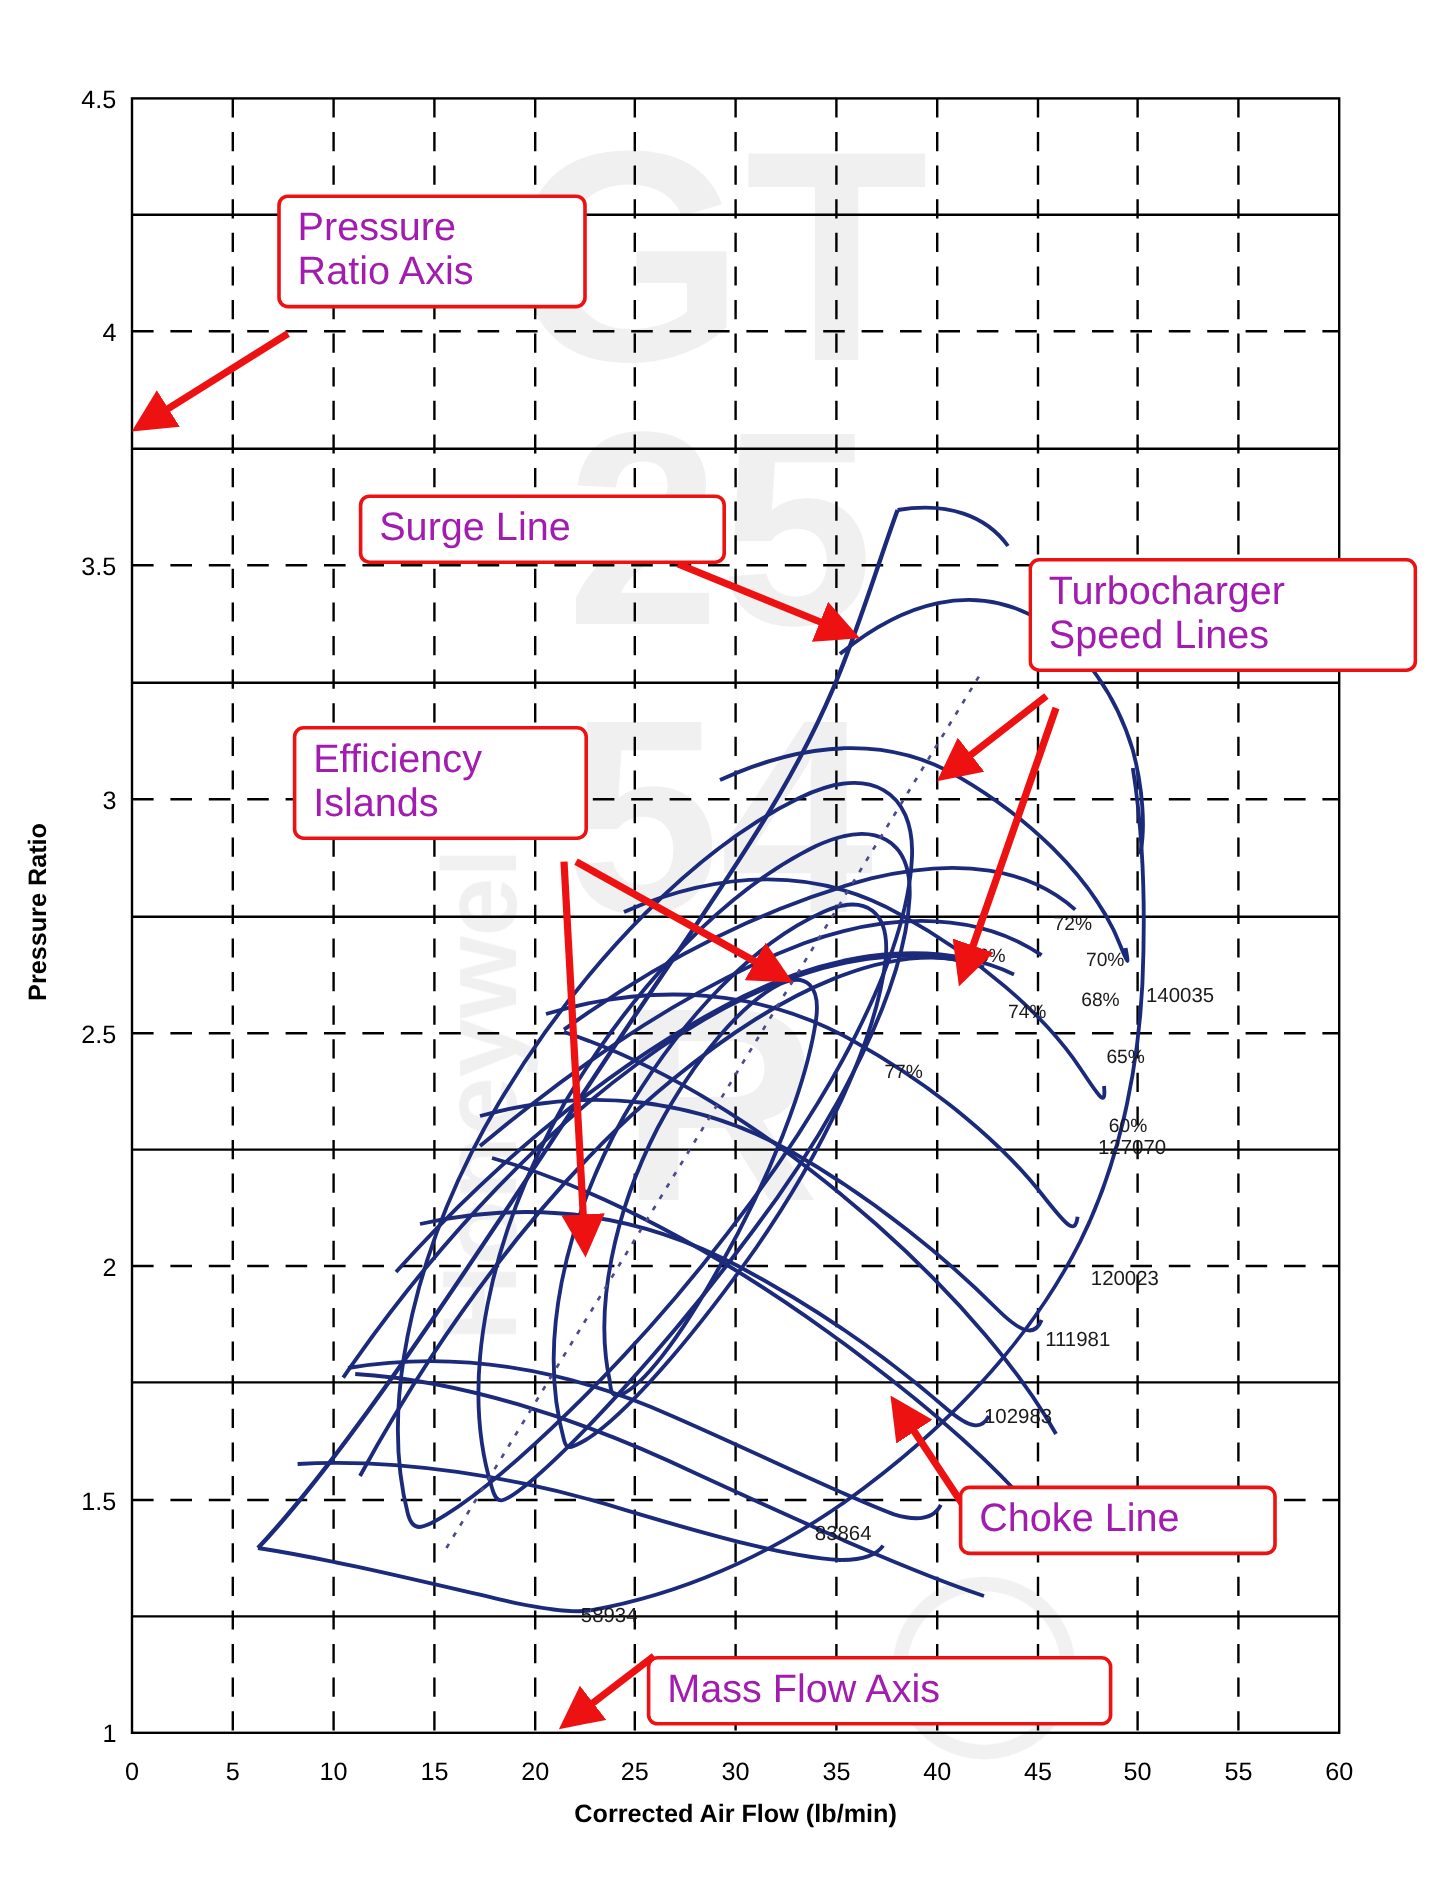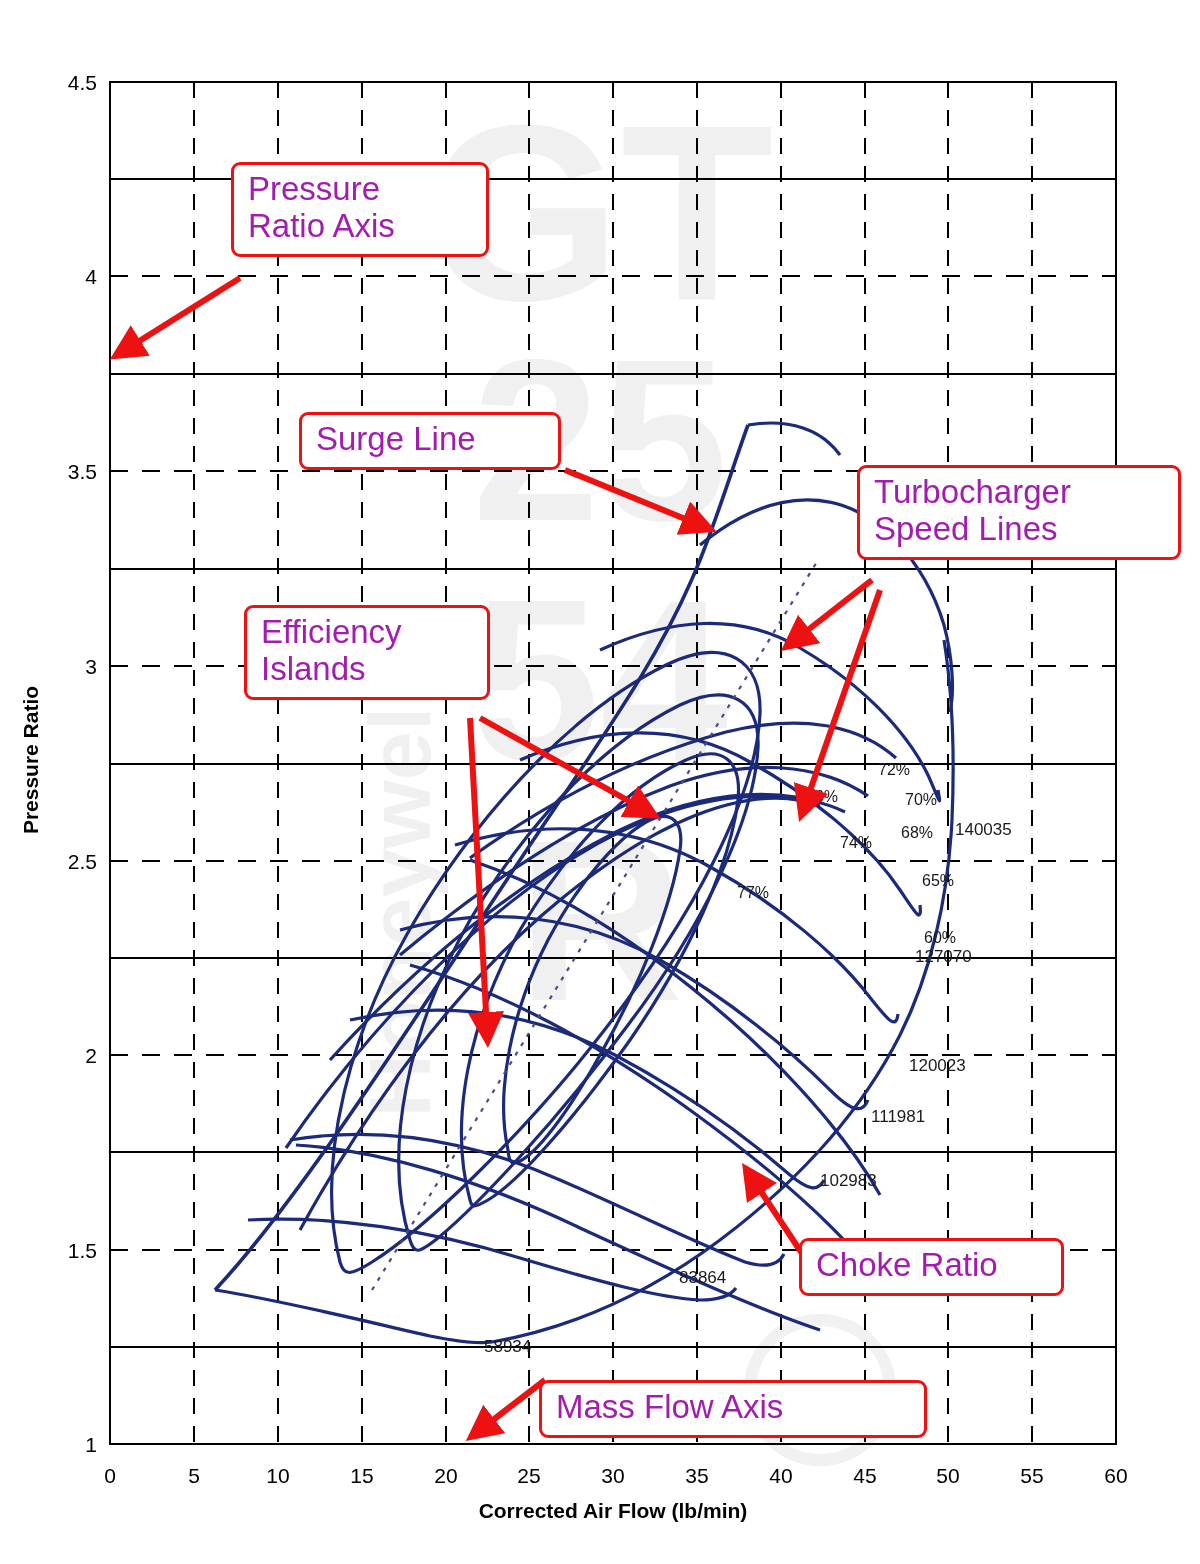--- a/index.html
+++ b/index.html
@@ -54,21 +54,21 @@
     font-weight: normal;
     font-size: 33px;
     line-height: 1.12;
     text-align: left;
     padding: 6px 14px 9px 14px;
     white-space: pre-line;
     box-sizing: border-box;
     font-family: "Liberation Sans", sans-serif;
   }
   #callout-pressure-ratio-axis { left: 231px; top: 162px; width: 258px; }
-  #callout-surge-line { left: 299px; top: 412px; width: 262px; }
+  #callout-surge-line { left: 299px; top: 412px; width: 306px; }
   #callout-turbo-speed-lines { left: 857px; top: 465px; width: 324px; }
   #callout-efficiency-islands { left: 232px; top: 605px; width: 246px; margin-left: 12px; }
   #callout-choke-line { left: 799px; top: 1238px; width: 265px; }
   #callout-mass-flow-axis { left: 539px; top: 1340px; width: 388px; margin-top: 40px; }
 </style>
 </head>
 <body>
 
 <div id="chart-root">
 
@@ -237,16 +237,16 @@
     </g>
   </svg>
 
   <div class="callout" id="callout-pressure-ratio-axis">Pressure
 Ratio Axis</div>
   <div class="callout" id="callout-surge-line">Surge Line</div>
   <div class="callout" id="callout-turbo-speed-lines">Turbocharger
 Speed Lines</div>
   <div class="callout" id="callout-efficiency-islands">Efficiency
 Islands</div>
-  <div class="callout" id="callout-choke-line">Choke Ratio</div>
+  <div class="callout" id="callout-choke-line">Choke Line</div>
   <div class="callout" id="callout-mass-flow-axis">Mass Flow Axis</div>
 
 </div>
 
 </body></html>

